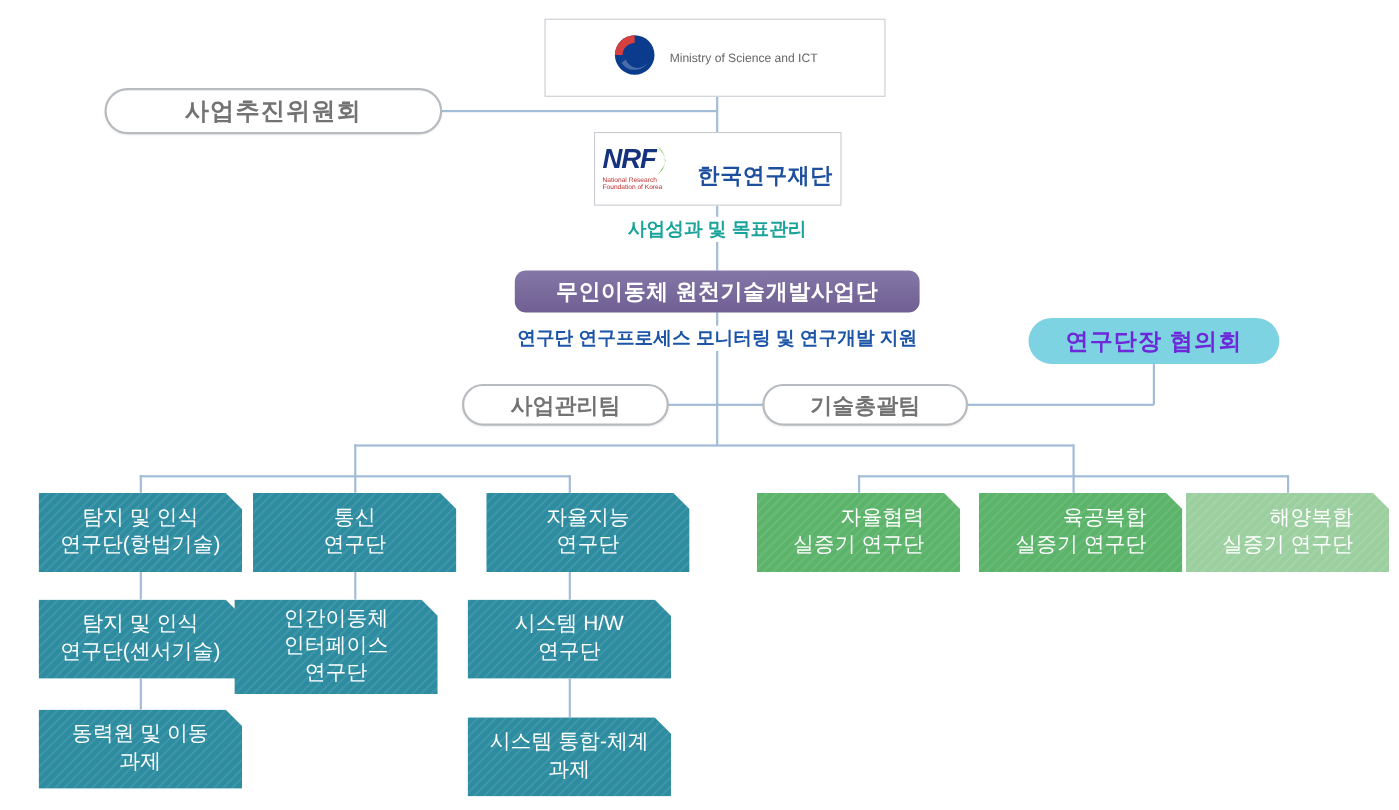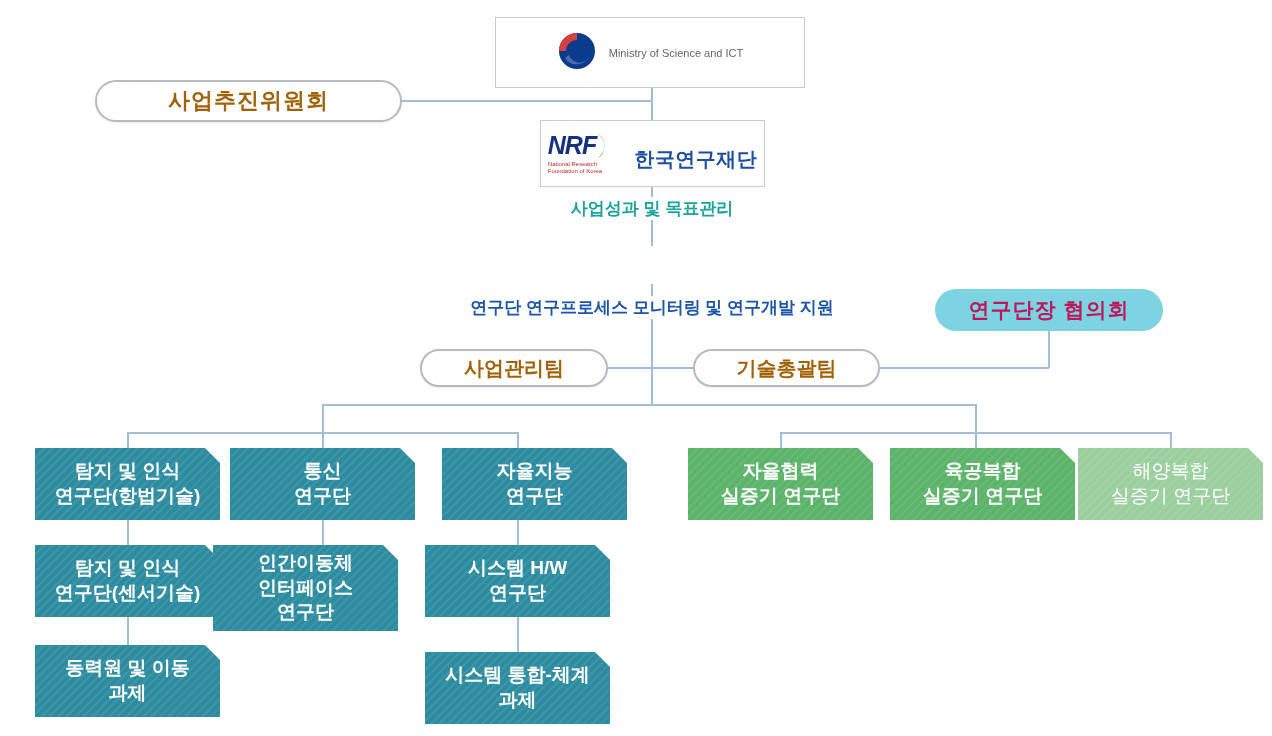--- a/index.html
+++ b/index.html
@@ -28,27 +28,27 @@
 
   
   .ministry{position:absolute;left:495px;top:17px;width:310px;height:71px;background:#fff;
     border:1px solid var(--box-border);display:flex;align-items:center;justify-content:center;gap:12px;z-index:2;}
   .ministry .txt{display:flex;flex-direction:column;line-height:1.15;}
   .ministry .name{font-size:22px;font-weight:bold;color:var(--ink);letter-spacing:.5px;}
   .ministry .sub{font-size:11px;color:#666;margin-top:2px;}
 
   
   .pill{position:absolute;background:#fff;border:2px solid var(--pill-border);border-radius:22px;
-    display:flex;align-items:center;justify-content:center;font-weight:bold;color:#a16207;z-index:2;
+    display:flex;align-items:center;justify-content:center;font-weight:bold;color:#737373;z-index:2;
     box-shadow:0 1px 2px rgba(0,0,0,.08);}
   .pill.committee{left:95px;top:80px;width:307px;height:42px;font-size:22px;letter-spacing:1px;}
   .pill.team1{left:420px;top:349px;width:188px;height:38px;font-size:20px;}
   .pill.team2{left:693px;top:349px;width:187px;height:38px;font-size:20px;}
   .pill.council{left:935px;top:289px;width:228px;height:42px;font-size:21px;background:var(--cyan);
-    border:none;color:#be185d;letter-spacing:1px;box-shadow:none;}
+    border:none;color:#6d28d9;letter-spacing:1px;box-shadow:none;}
 
   
   .nrf{position:absolute;left:540px;top:120px;width:225px;height:67px;background:#fff;
     border:1px solid var(--box-border);display:flex;align-items:center;justify-content:center;gap:24px;z-index:2;}
   .nrf .logo{display:flex;flex-direction:column;align-items:flex-start;}
   .nrf .logorow{display:flex;align-items:center;}
   .nrf .nrftext{font-size:25px;font-weight:bold;font-style:italic;color:#15327f;letter-spacing:-1px;line-height:1;}
   .nrf .logocap{font-size:6px;color:#c02a2a;line-height:1.2;white-space:pre-line;margin-top:1px;}
   .nrf .name{font-size:20px;font-weight:bold;color:var(--nrf-blue);letter-spacing:.5px;margin-top:12px;}
 
@@ -58,27 +58,27 @@
   .caption.c1{left:652px;top:197px;font-size:17px;color:var(--caption-teal);}
   .caption.c2{left:652px;top:296px;font-size:17px;color:var(--caption-blue);}
 
   
   .program{position:absolute;left:468px;top:246px;width:368px;height:38px;border-radius:10px;
     background:linear-gradient(#8577a8,#6f5f92);display:flex;align-items:center;justify-content:center;
     color:#fff;font-size:20px;font-weight:bold;letter-spacing:.5px;z-index:2;}
 
   
   .unit{position:absolute;width:185px;display:flex;align-items:center;justify-content:center;
-    text-align:center;color:#fff;font-size:19px;font-weight:bold;line-height:1.3;z-index:2;
+    text-align:center;color:#fff;font-size:19px;font-weight:normal;line-height:1.3;z-index:2;
     clip-path:polygon(0 0,calc(100% - 15px) 0,100% 15px,100% 100%,0 100%);}
   .unit .label{white-space:pre-line;}
   .unit.teal{background-color:var(--teal);
     background-image:repeating-linear-gradient(135deg,rgba(255,255,255,.08) 0 2px,rgba(255,255,255,0) 2px 6px);}
   .unit.green{background-color:var(--green);
-    background-image:repeating-linear-gradient(135deg,rgba(255,255,255,.08) 0 2px,rgba(255,255,255,0) 2px 6px);}
+    background-image:repeating-linear-gradient(135deg,rgba(255,255,255,.08) 0 2px,rgba(255,255,255,0) 2px 6px);text-align:right;}
   .unit.green.light{background-color:var(--green-light);font-weight:normal;}
   .h72{height:72px;} .h86{height:86px;}
 </style>
 </head>
 <body>
 
 <div class="stage">
 
   <div class="vline" style="left:651px;top:88px;height:32px;"></div>
   <div class="hline" style="left:398px;top:100px;width:254px;"></div>
@@ -130,20 +130,23 @@
         </svg>
       </span>
       <span class="logocap">National Research
 Foundation of Korea</span>
     </span>
     <span class="name">한국연구재단</span>
   </div>
 
   <div class="caption c1">사업성과 및 목표관리</div>
 
+  <div class="program">
+    <span>무인이동체 원천기술개발사업단</span>
+  </div>
 
   <div class="caption c2">연구단 연구프로세스 모니터링 및 연구개발 지원</div>
 
   <div class="pill council">
     <span>연구단장 협의회</span>
   </div>
 
   <div class="pill team2">
     <span>기술총괄팀</span>
   </div>

